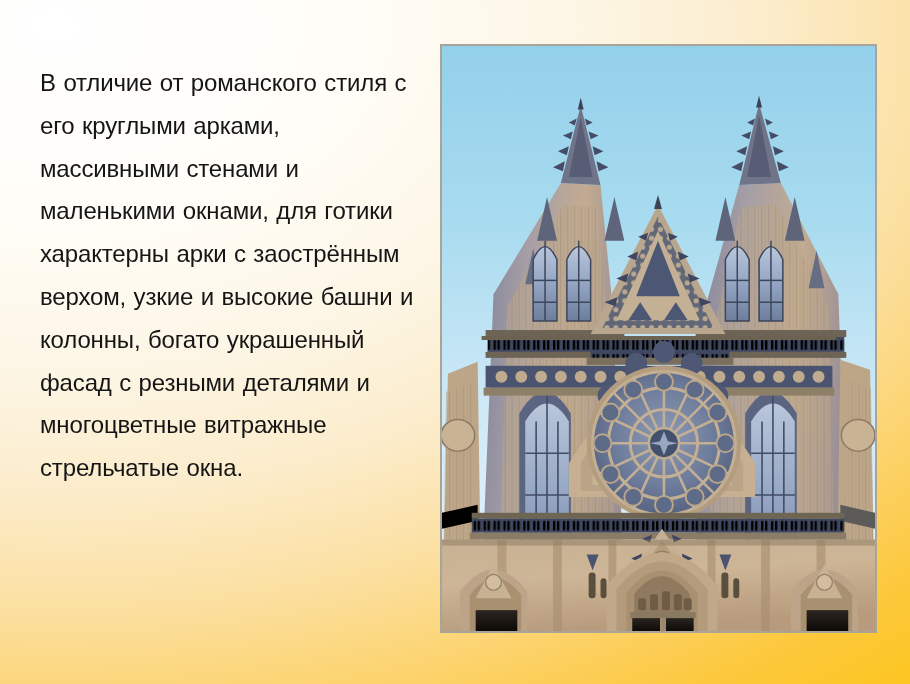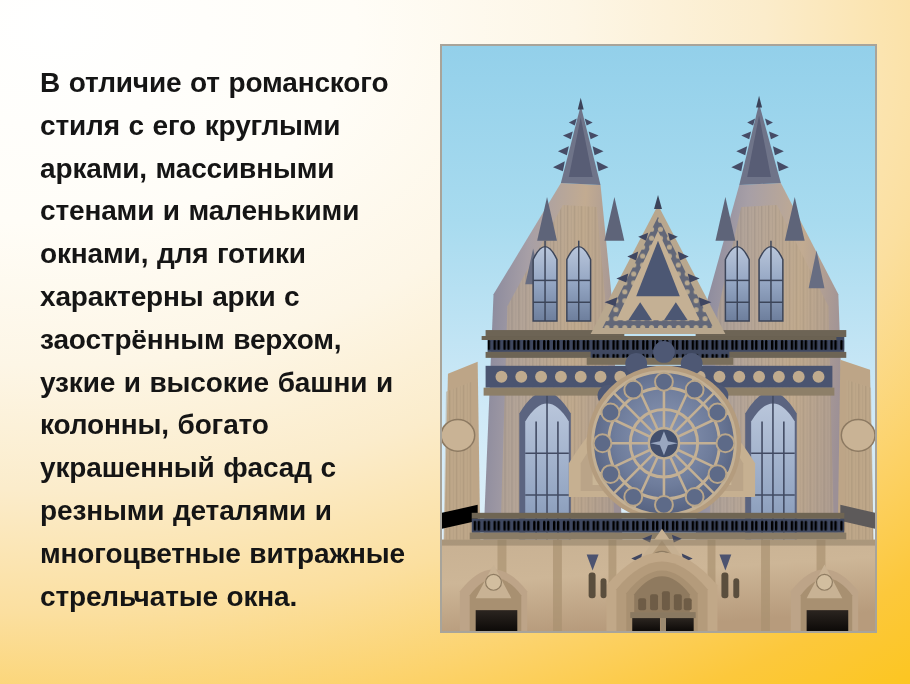--- a/index.html
+++ b/index.html
@@ -28,22 +28,22 @@
 
   
   .text-col {
     position: absolute;
     left: 40px;
     top: 62px;
     width: 380px;
   }
   .body-text {
     margin: 0;
-    font-size: 28px;
-    font-weight: bold;
+    font-size: 24px;
+    font-weight: normal;
     line-height: 42.8px;
     color: #151515;
     letter-spacing: -0.15px;
     word-spacing: 1px;
   }
 
   
   .photo-frame {
     position: absolute;
     left: 440px;

